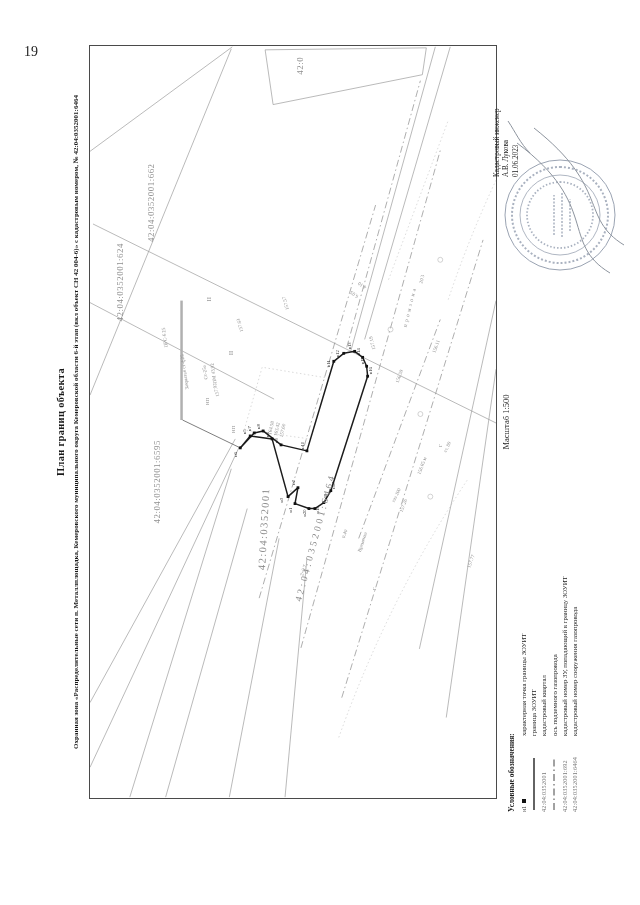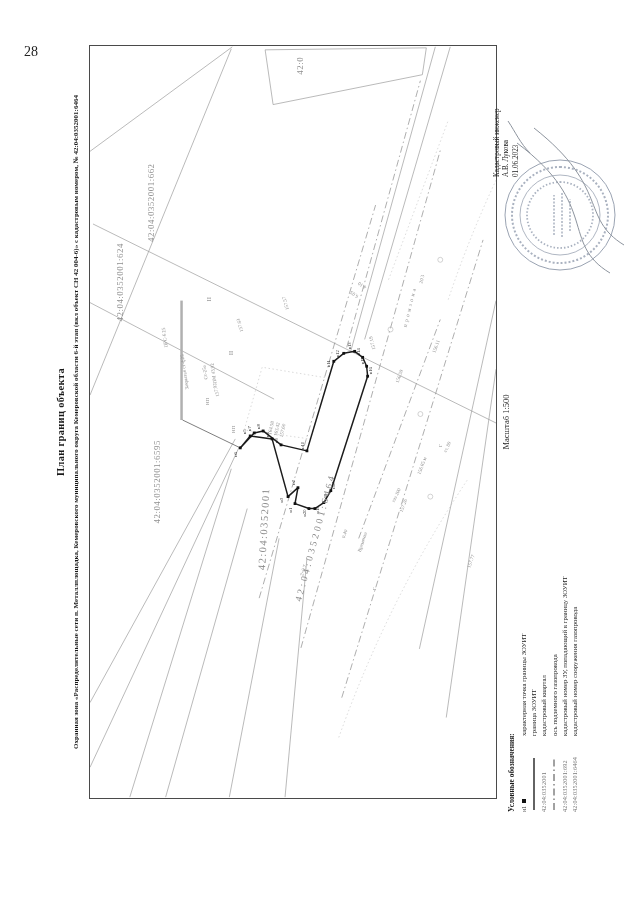--- a/index.html
+++ b/index.html
@@ -35,21 +35,21 @@
   .zone-t{font-size:9.5px;fill:#8c8c8c;letter-spacing:3px;}
   .ev{font-size:5px;fill:#8f8f8f;}
   .nt{font-size:5px;fill:#8f8f8f;}
   .nt2{font-size:5.5px;fill:#8f8f8f;letter-spacing:2.5px;}
   .rom{font-size:7px;fill:#9a9a9a;}
   .ptl{font-size:4.6px;fill:#1c1c1c;}
 </style>
 </head>
 <body>
 
-<div class="page-number">28</div>
+<div class="page-number">19</div>
 
 <div class="sheet">
 
   <div class="title">План границ объекта</div>
   <div class="subtitle">Охранная зона «Распределительные сети п. Металлплощадка, Кемеровского муниципального округа Кемеровской области 6-й этап (вкл объект СН 42 004-6)» с кадастровым номером, № 42:04:0352001:6464</div>
 
   <div class="frame">
     <svg width="752" height="406" viewBox="0 0 754 408">
 
       <g stroke="#9b9b9b" stroke-width="0.7" fill="none">

